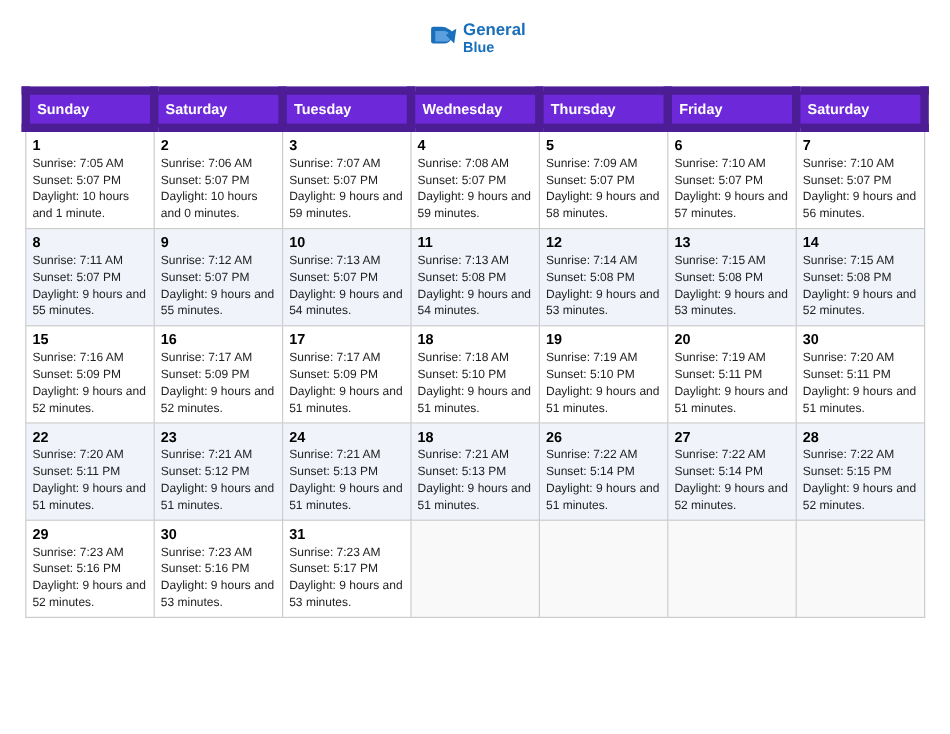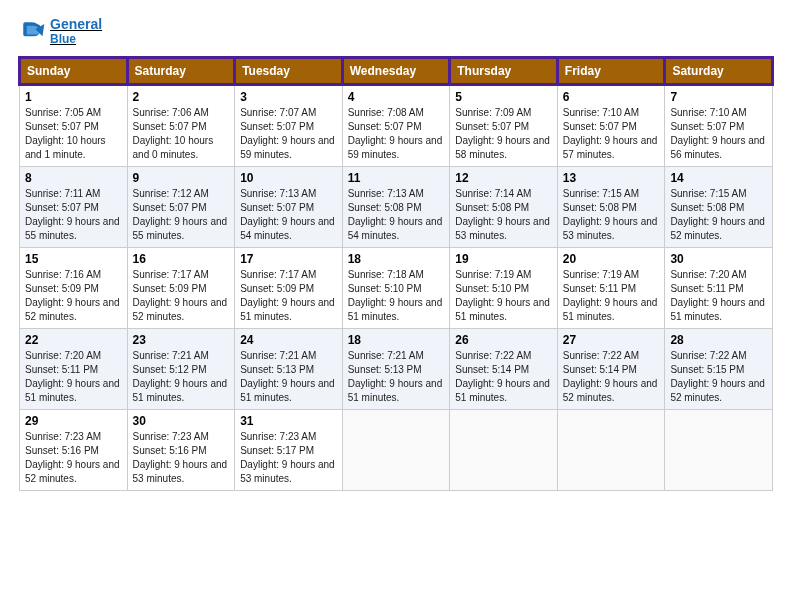--- a/index.html
+++ b/index.html
@@ -10,24 +10,23 @@
       background: #fff;
       overflow: hidden;
     }
     .page {
       width: 792px;
       height: 612px;
       padding: 16px 18px 12px 18px;
     }
     .header {
       display: flex;
-      justify-content: flex-start;
+      justify-content: center;
       align-items: flex-start;
-      margin-bottom: 10px;
-      text-decoration: underline;
+      margin-bottom: 26px;
     }
     .logo {
       display: flex;
       align-items: center;
       gap: 4px;
     }
     .logo-icon {
       width: 28px;
       height: 28px;
     }
@@ -42,27 +41,27 @@
     .subtitle {
       font-size: 14px;
       color: #444;
     }
     .calendar {
       width: 100%;
       border-collapse: collapse;
       font-size: 10.5px;
     }
     .calendar th {
-      background: #a16207;
+      background: #6d28d9;
       color: #fff;
       text-align: left;
       padding: 5px 6px;
       font-size: 12px;
       font-weight: bold;
-      border: 3px solid #4c1d95;
+      border: 7px solid #4c1d95;
     }
     .calendar td {
       border: 1px solid #ccc;
       vertical-align: top;
       padding: 4px 5px;
       width: 106px;
       min-height: 70px;
       background: #fff;
     }
     .calendar tr:nth-child(even) td {

